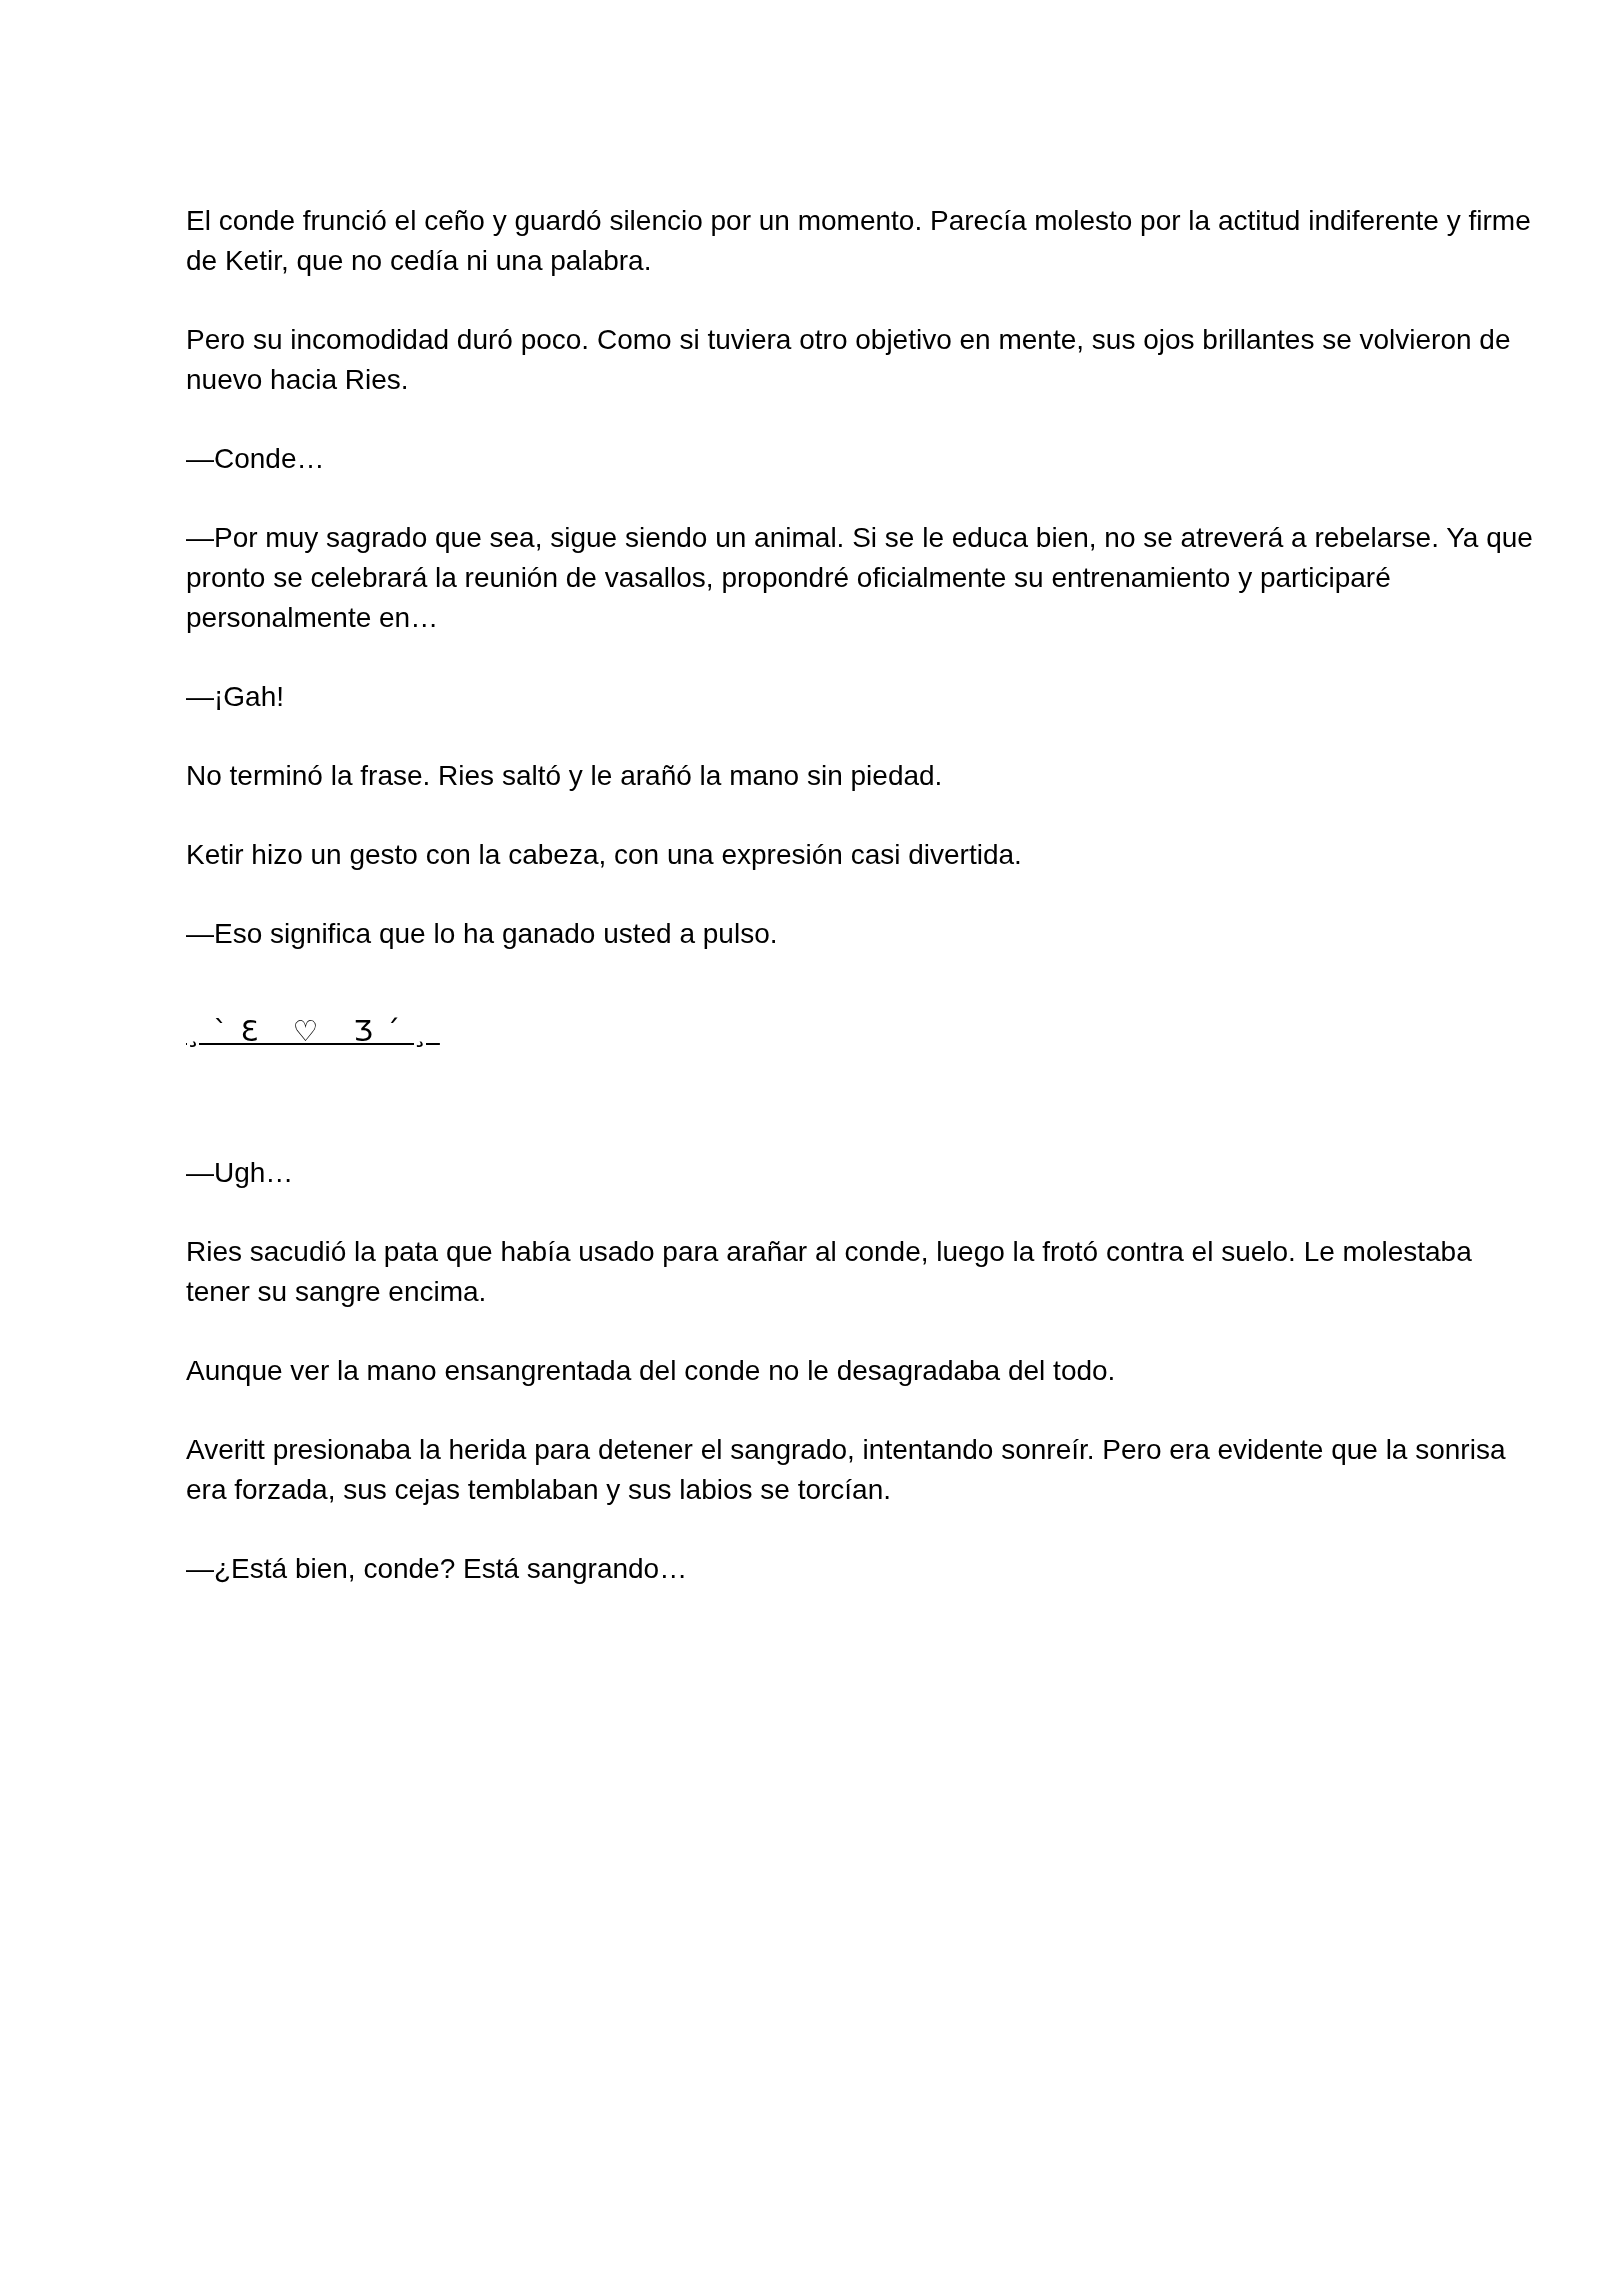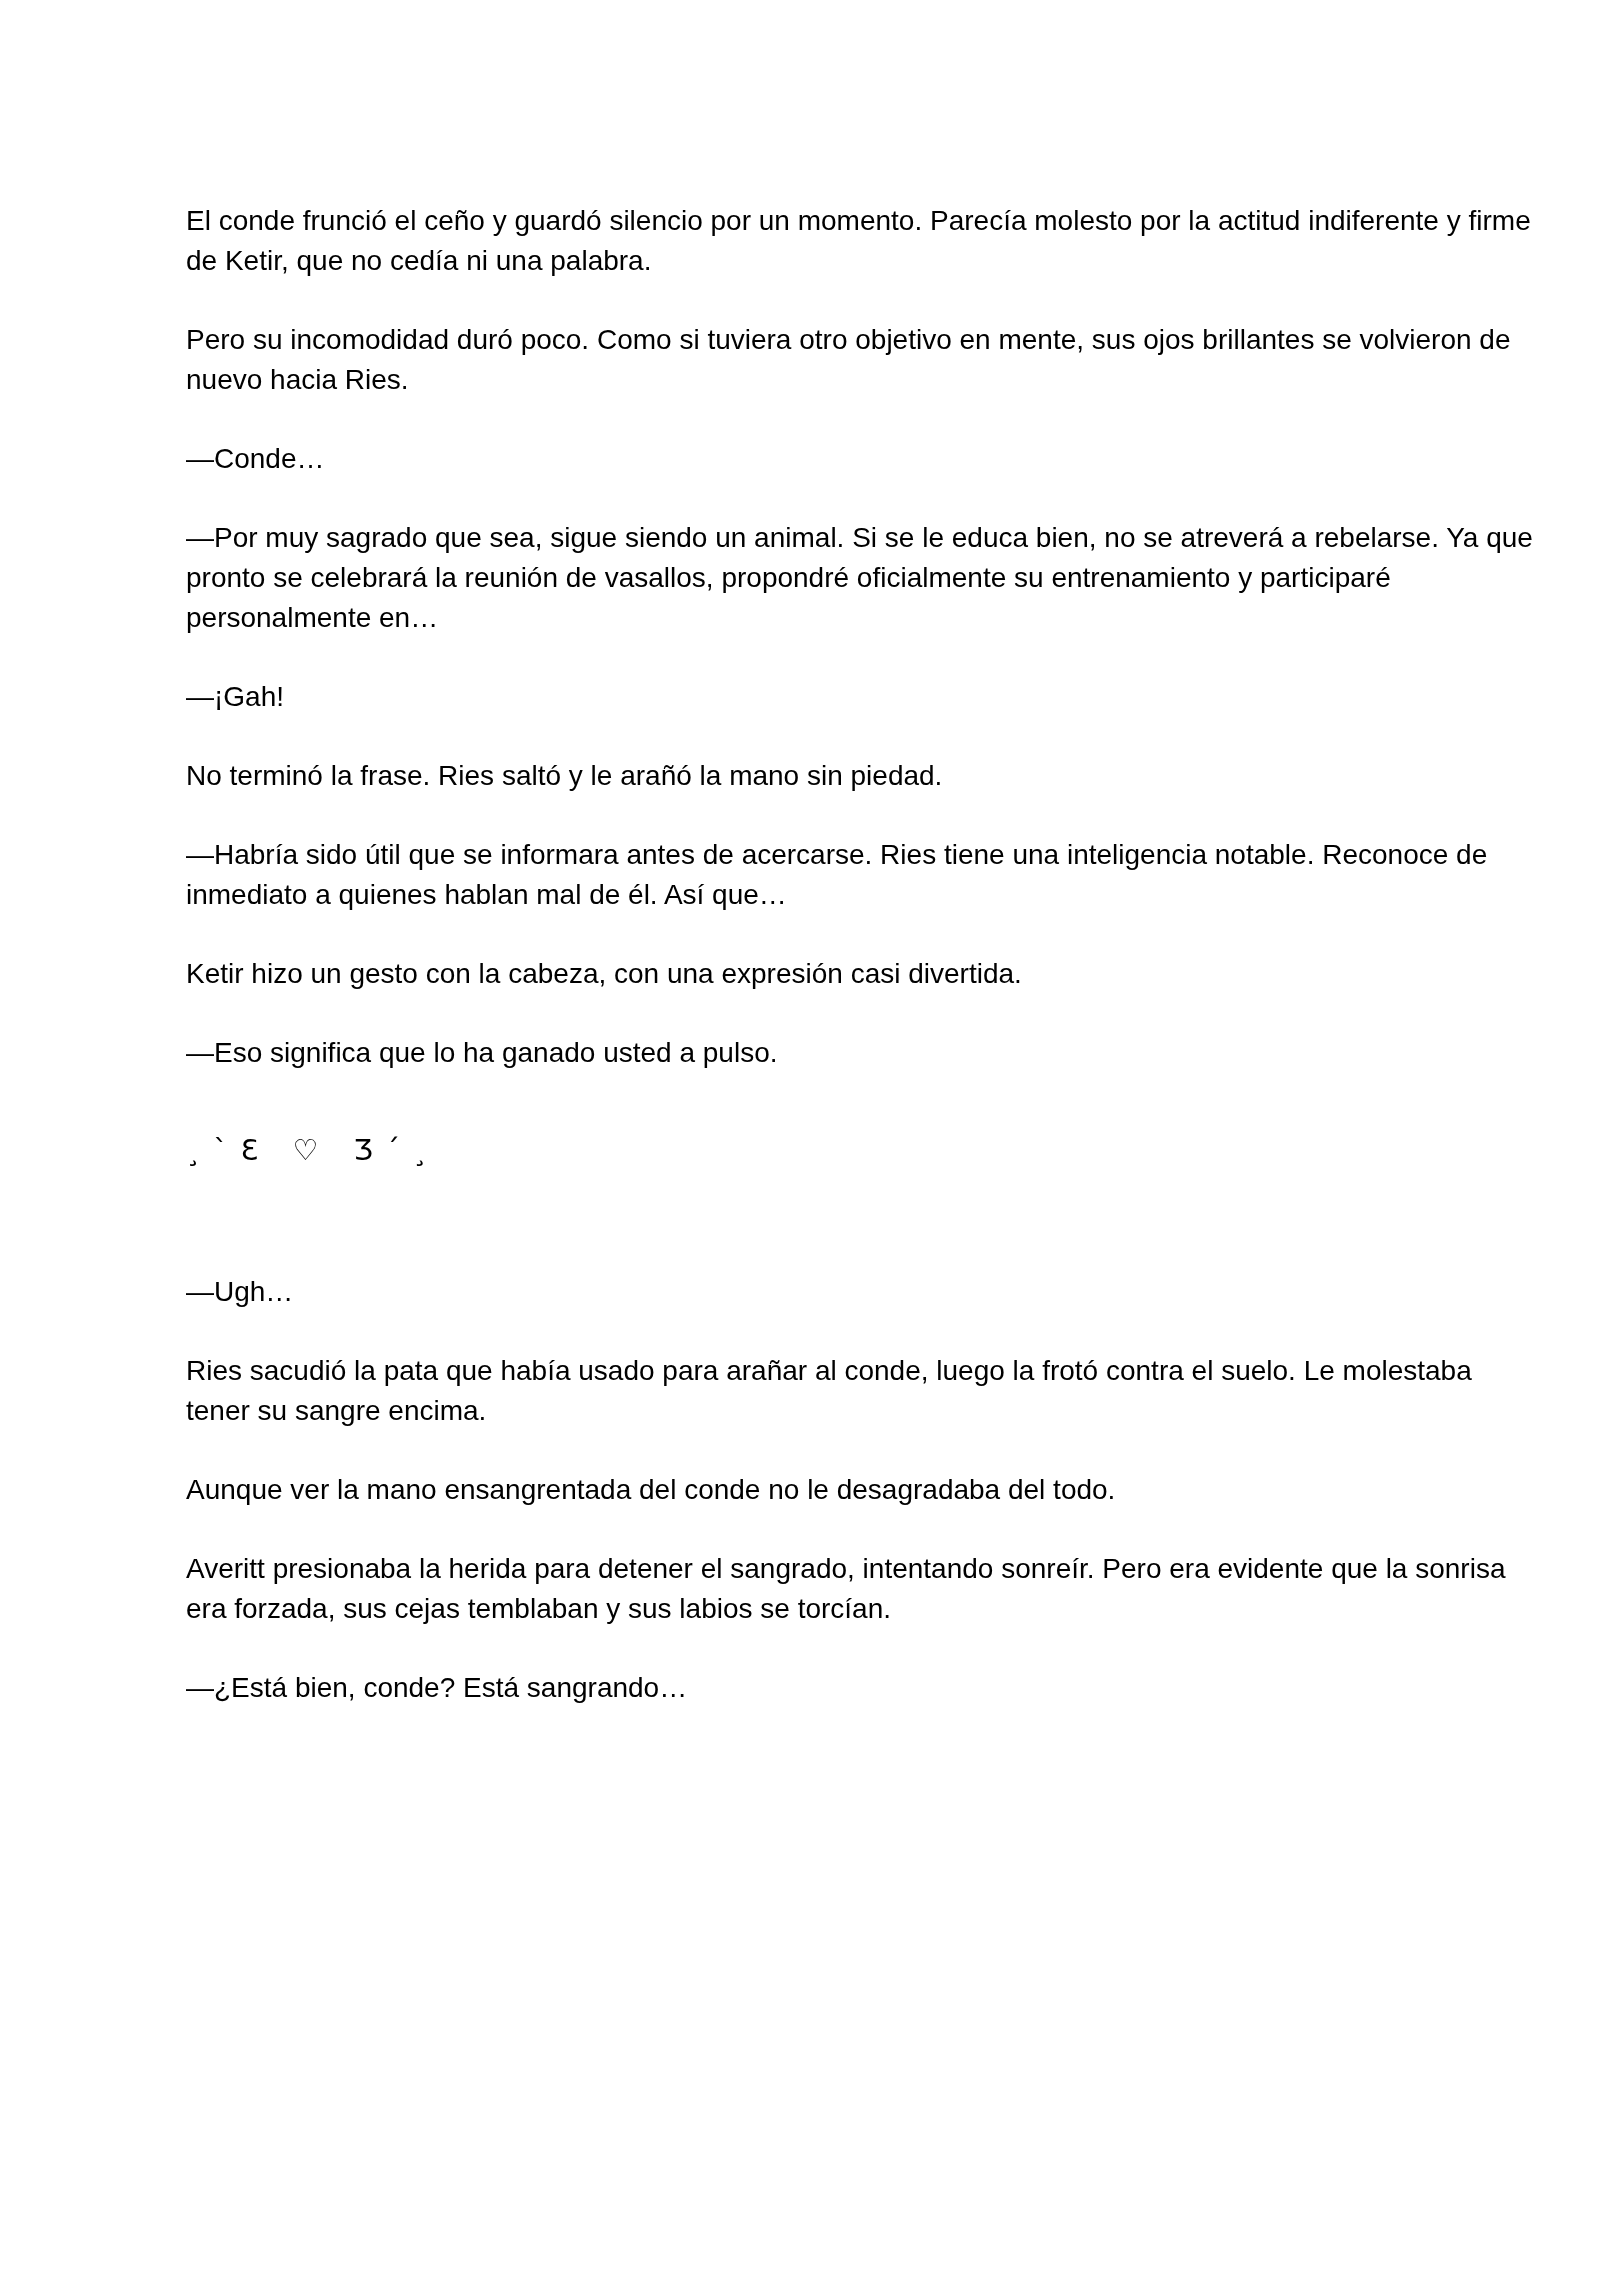--- a/index.html
+++ b/index.html
@@ -25,33 +25,33 @@
     text-align: left;
     word-spacing: normal;
   }
   .scene-divider {
     margin: 57px 0 102px 0;
     font-family: "DejaVu Sans", sans-serif;
     font-size: 29px;
     line-height: 40px;
     letter-spacing: 12.7px;
     color: #000000;
+    text-decoration: underline;
   }
 </style>
 </head>
 <body>
 
 <main class="page">
   <p class="para">El conde frunció el ceño y guardó silencio por un momento. Parecía molesto por la actitud indiferente y firme de Ketir, que no cedía ni una palabra.</p>
   <p class="para">Pero su incomodidad duró poco. Como si tuviera otro objetivo en mente, sus ojos brillantes se volvieron de nuevo hacia Ries.</p>
   <p class="para">—Conde…</p>
   <p class="para">—Por muy sagrado que sea, sigue siendo un animal. Si se le educa bien, no se atreverá a rebelarse. Ya que pronto se celebrará la reunión de vasallos, propondré oficialmente su entrenamiento y participaré personalmente en…</p>
   <p class="para">—¡Gah!</p>
   <p class="para">No terminó la frase. Ries saltó y le arañó la mano sin piedad.</p>
-  <p class="para">—Habría sido útil que se informara antes de acercarse. Ries tiene una inteligencia notable. Reconoce de inmediato a quienes hablan mal de él. Así que…</p>
   <p class="para">Ketir hizo un gesto con la cabeza, con una expresión casi divertida.</p>
   <p class="para">—Eso significa que lo ha ganado usted a pulso.</p>
   <p class="para scene-divider">¸`Ɛ ♡ Ʒ´¸</p>
   <p class="para">—Ugh…</p>
   <p class="para">Ries sacudió la pata que había usado para arañar al conde, luego la frotó contra el suelo. Le molestaba tener su sangre encima.</p>
   <p class="para">Aunque ver la mano ensangrentada del conde no le desagradaba del todo.</p>
   <p class="para">Averitt presionaba la herida para detener el sangrado, intentando sonreír. Pero era evidente que la sonrisa era forzada, sus cejas temblaban y sus labios se torcían.</p>
   <p class="para">—¿Está bien, conde? Está sangrando…</p>
 </main>
 

